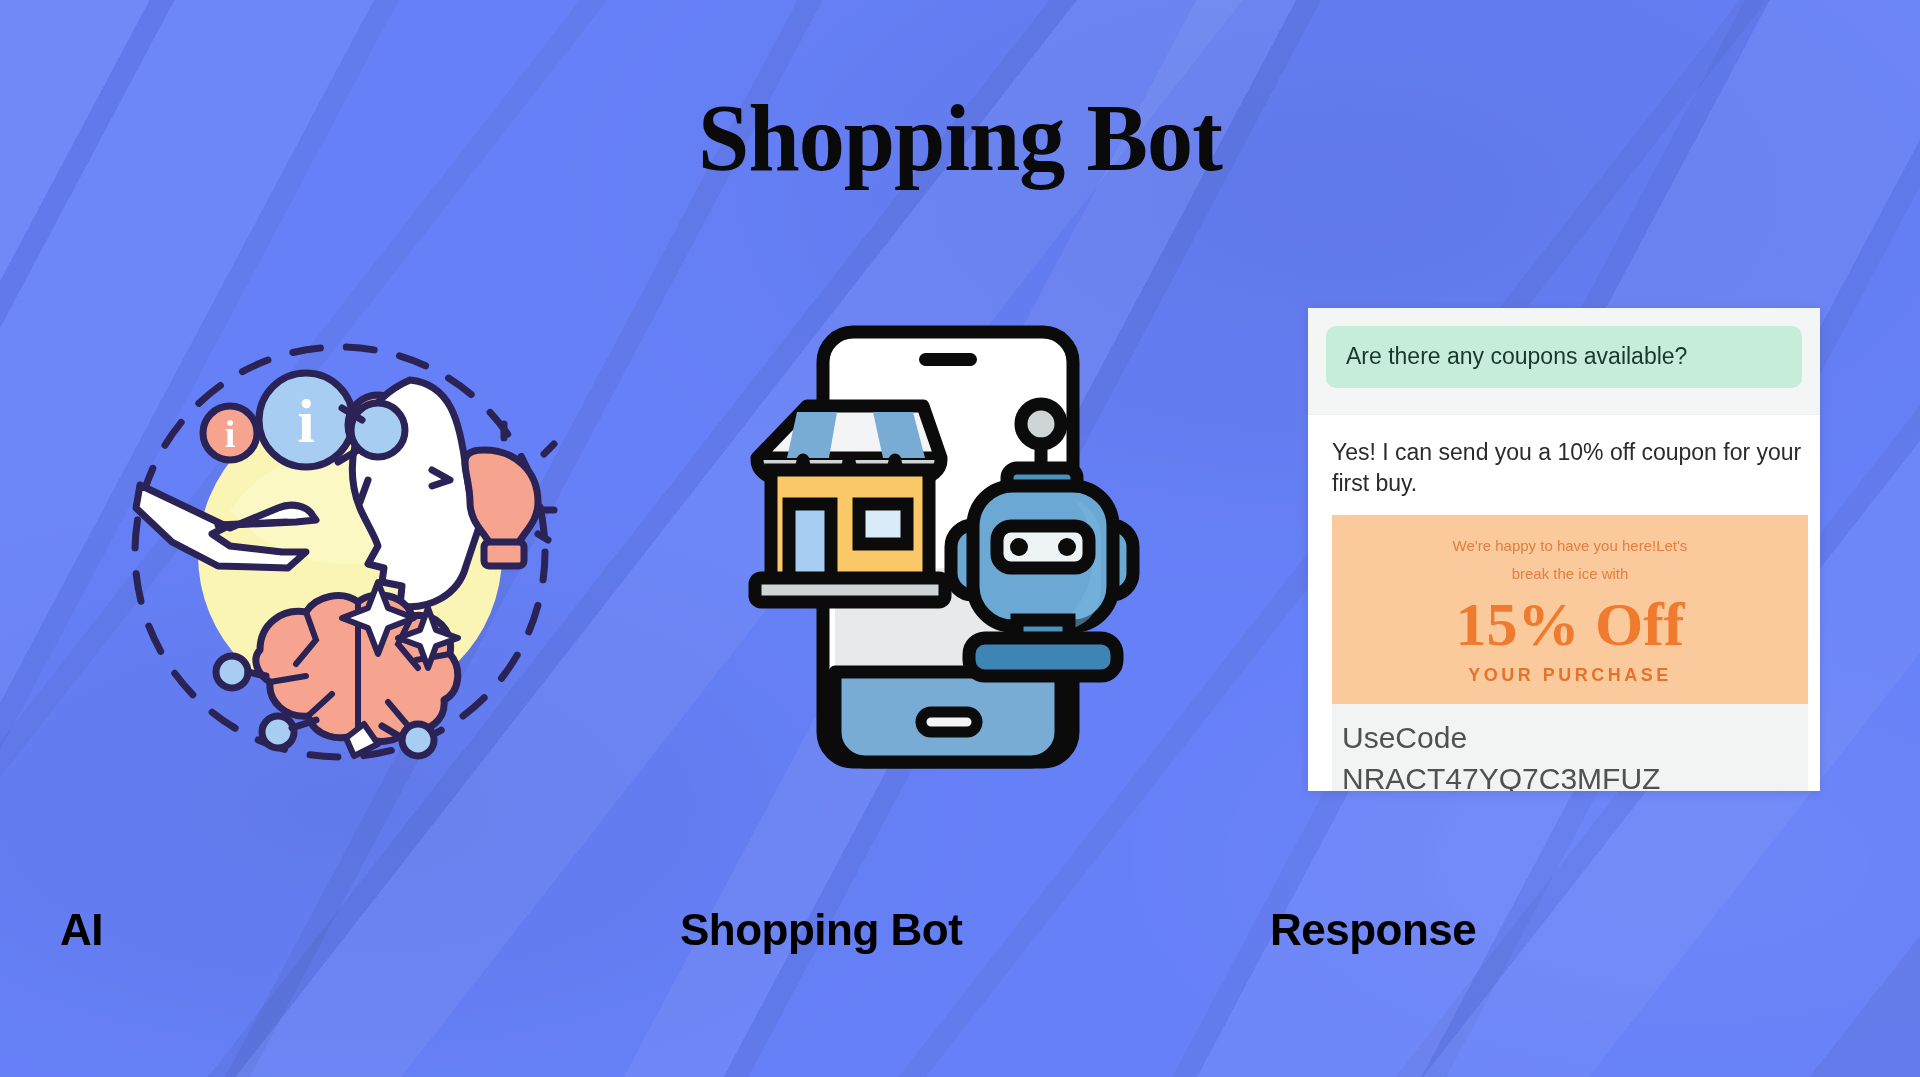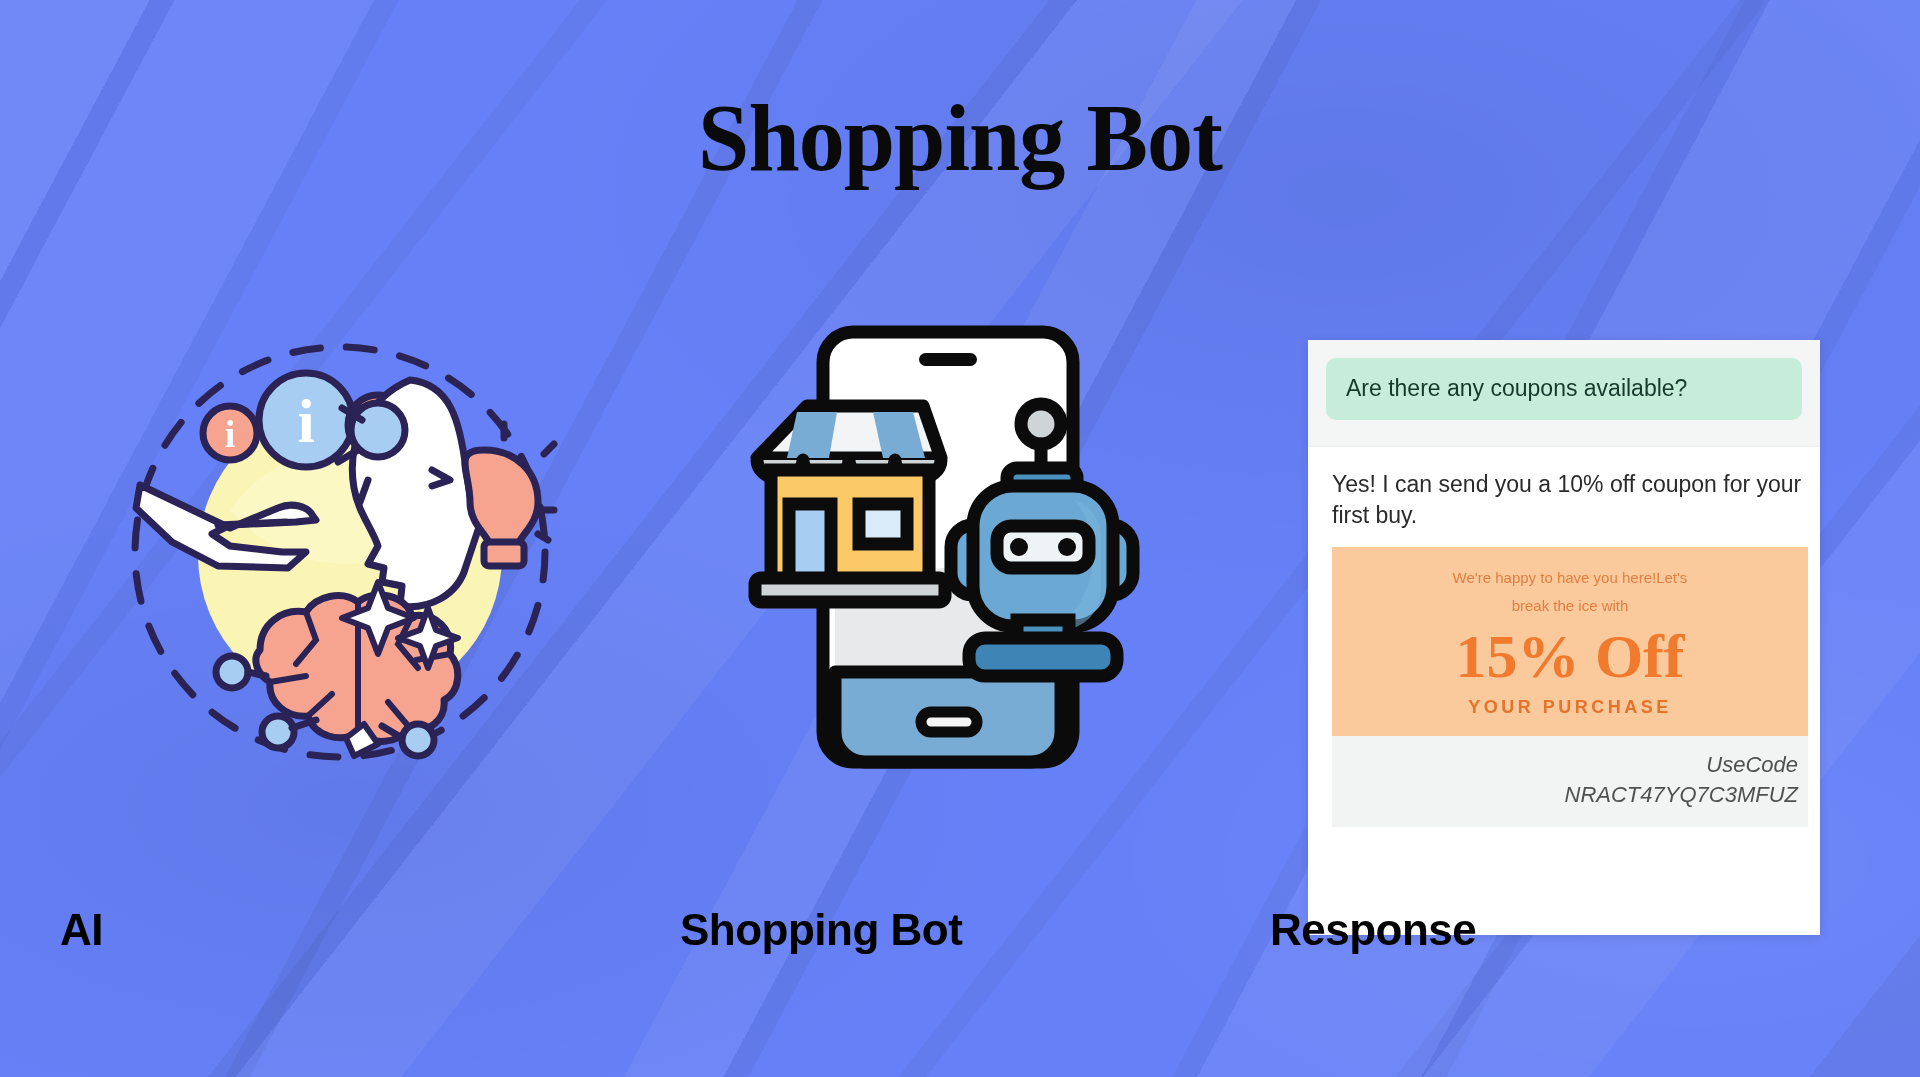--- a/index.html
+++ b/index.html
@@ -49,26 +49,25 @@
     z-index:3;
     font-family:"Liberation Sans",sans-serif;
     letter-spacing:-0.5px;
   }
   .cap-ai{left:60px;width:560px;}
   .cap-bot{left:680px;width:560px;}
   .cap-resp{left:1270px;width:560px;}
 
   
   .chat-card{
-    position:absolute;left:1308px;top:308px;width:512px;height:595px;
+    position:absolute;left:1308px;top:308px;width:512px;height:483px;
     background:#FFFFFF;
     box-shadow:0 2px 10px rgba(0,0,0,0.10);
     overflow:hidden;
     z-index:3;
-    margin-top:32px;
   }
   .chat-head{
     background:#F3F6F4;
     padding:18px 18px 26px 18px;
   }
   .bubble-user{
     background:#C6EDDA;
     border-radius:10px;
     padding:16px 20px;
     color:#17392C;
@@ -113,25 +112,24 @@
     color:#E4732C;
     font-size:18px;
     font-weight:700;
     letter-spacing:3.5px;
     margin:0;
   }
   .code-box{
     background:#F1F4F2;
     margin:0;
     padding:14px 10px 18px 10px;
-    text-align:right;
+    text-align:left;
     color:#505050;
-    font-size:22px;
+    font-size:30px;
     line-height:1.35;
-    font-style:italic;
   }
   .code-val{display:block;}
 </style>
 </head>
 <body>
 
 <div class="bg-texture"></div>
 
 <div class="title">Shopping Bot</div>
 

